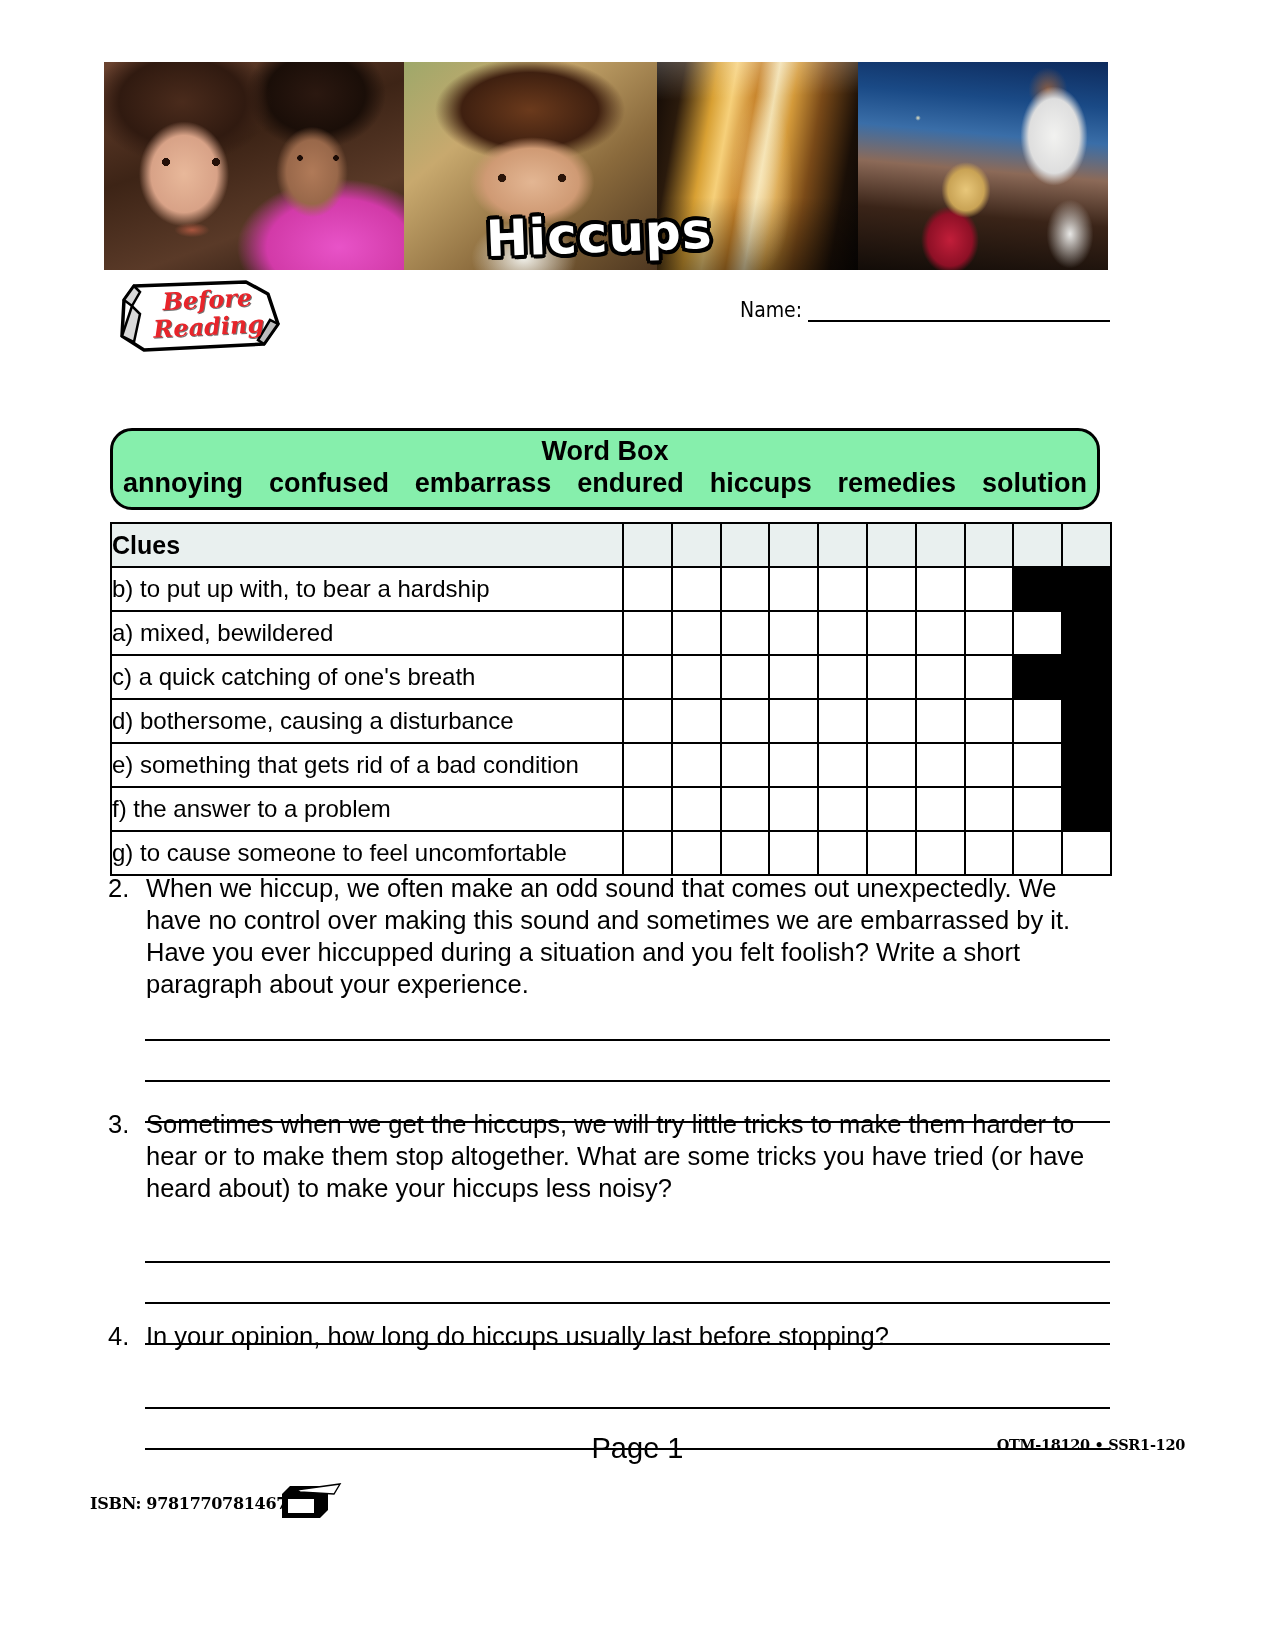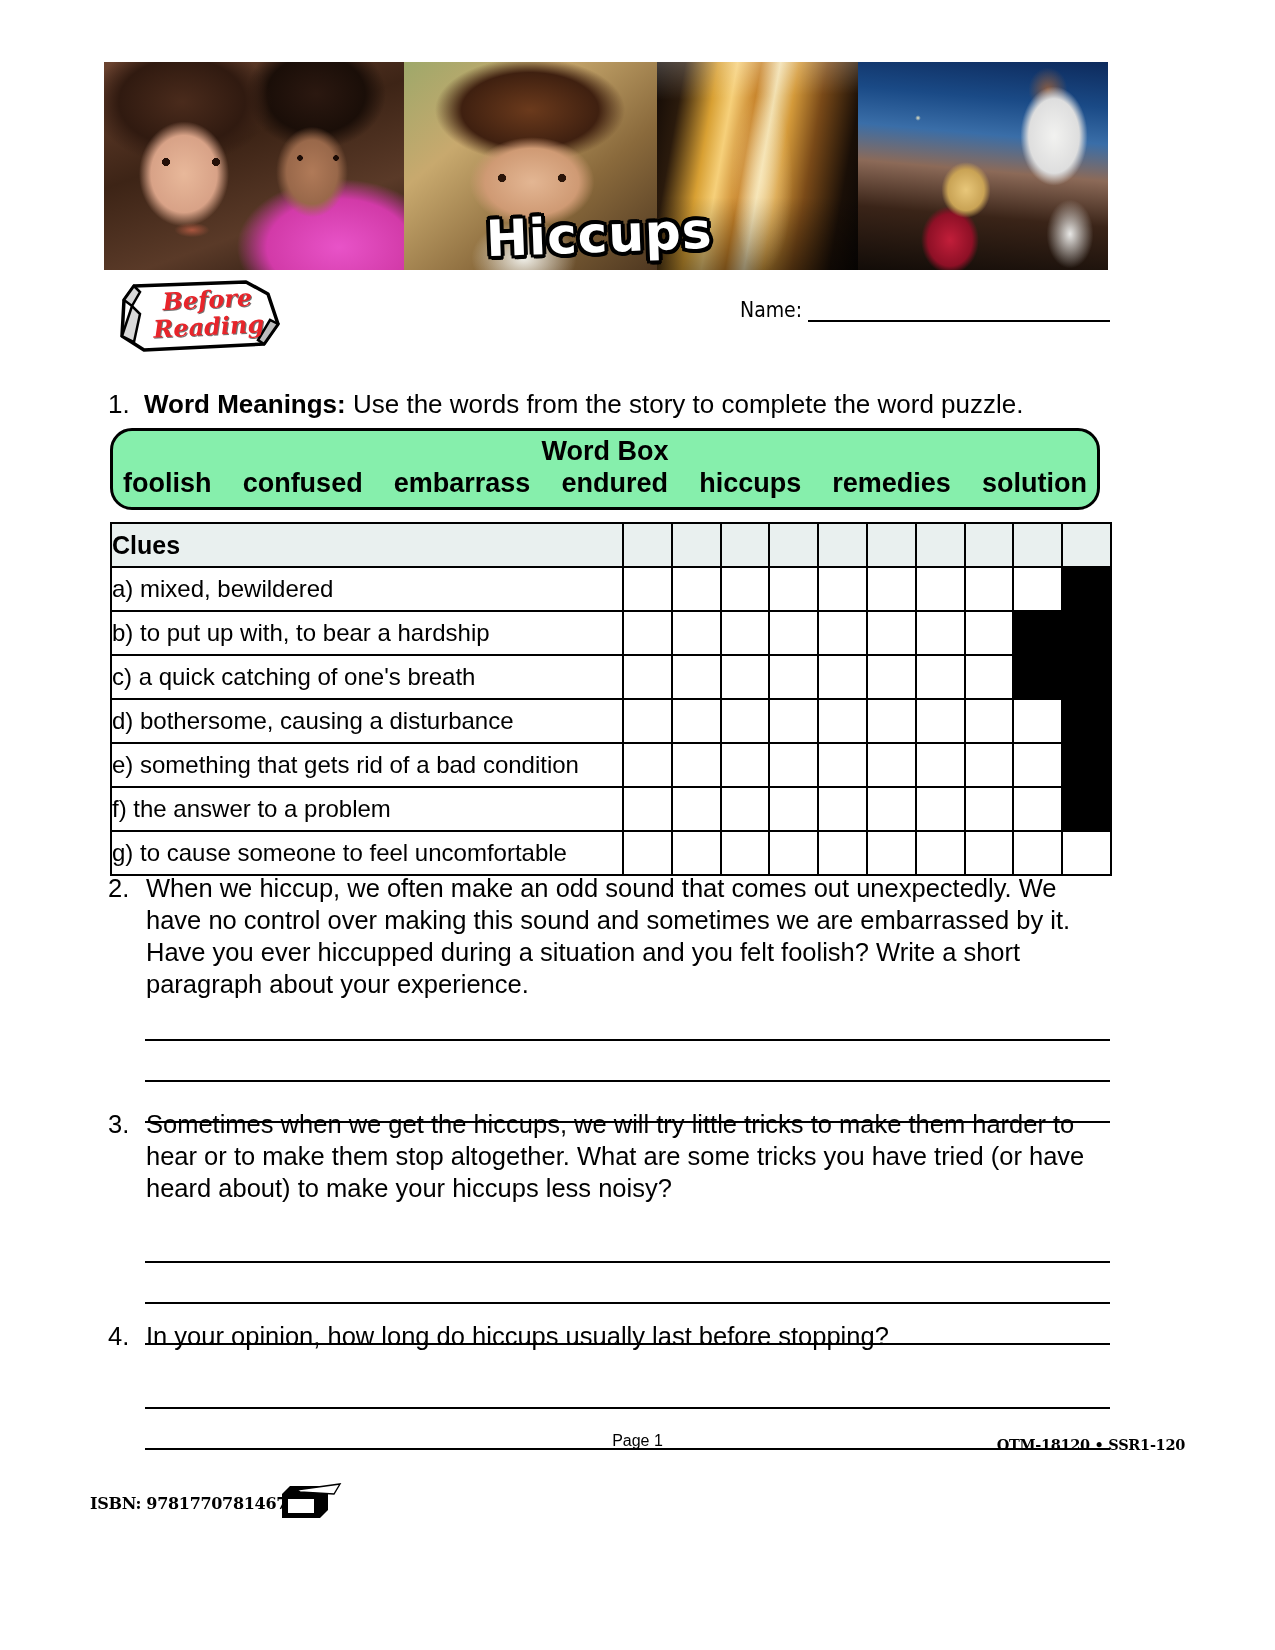--- a/index.html
+++ b/index.html
@@ -287,21 +287,21 @@
   .al2 { top: 1000px; }
   .al3 { top: 1222px; }
   .al4 { top: 1368px; }
 
   
   .page-label {
     position: absolute;
     left: 0; top: 1432px;
     width: 1275px;
     text-align: center;
-    font-size: 16px;
+    font-size: 29px;
     font-family: "Liberation Sans Narrow", "Liberation Sans", sans-serif;
   }
   .page-num {
     position: absolute;
     left: 0; top: 1468px;
     width: 1275px;
     text-align: center;
     font-size: 25px;
     font-family: "Liberation Sans Narrow", "Liberation Sans", sans-serif;
   }
@@ -363,28 +363,25 @@
       <div>Before</div>
       <div>Reading</div>
     </div>
   </div>
 
   <div class="name-row">
     <span class="name-label">Name:</span>
     <span class="name-blank"></span>
   </div>
 
-  <div class="q1">
-    <span class="num">1.</span><b>Word Meanings:</b><span> Use the words from the story to complete the word puzzle.</span>
-  </div>
 
   <div class="word-box">
     <div class="wb-title">Word Box</div>
     <div class="wb-words">
-      <span>foolish</span>
+      <span>annoying</span>
       <span>confused</span>
       <span>embarrass</span>
       <span>endured</span>
       <span>hiccups</span>
       <span>remedies</span>
       <span>solution</span>
     </div>
   </div>
 
   <table class="puzzle">
@@ -411,43 +408,43 @@
           <th class="hdr-cell"></th>
           <th class="hdr-cell"></th>
           <th class="hdr-cell"></th>
           <th class="hdr-cell"></th>
           <th class="hdr-cell"></th>
           <th class="hdr-cell"></th>
         </tr>
     </thead>
     <tbody id="puzzle-body">
         <tr>
+          <td class="clue-text">b) to put up with, to bear a hardship</td>
+          <td class="cell-white"></td>
+          <td class="cell-white"></td>
+          <td class="cell-white"></td>
+          <td class="cell-white"></td>
+          <td class="cell-white"></td>
+          <td class="cell-white"></td>
+          <td class="cell-white"></td>
+          <td class="cell-white"></td>
+          <td class="cell-black"></td>
+          <td class="cell-black"></td>
+        </tr>
+        <tr>
           <td class="clue-text">a) mixed, bewildered</td>
           <td class="cell-white"></td>
           <td class="cell-white"></td>
           <td class="cell-white"></td>
           <td class="cell-white"></td>
           <td class="cell-white"></td>
           <td class="cell-white"></td>
           <td class="cell-white"></td>
           <td class="cell-white"></td>
           <td class="cell-white"></td>
-          <td class="cell-black"></td>
-        </tr>
-        <tr>
-          <td class="clue-text">b) to put up with, to bear a hardship</td>
-          <td class="cell-white"></td>
-          <td class="cell-white"></td>
-          <td class="cell-white"></td>
-          <td class="cell-white"></td>
-          <td class="cell-white"></td>
-          <td class="cell-white"></td>
-          <td class="cell-white"></td>
-          <td class="cell-white"></td>
-          <td class="cell-black"></td>
           <td class="cell-black"></td>
         </tr>
         <tr>
           <td class="clue-text">c) a quick catching of one's breath</td>
           <td class="cell-white"></td>
           <td class="cell-white"></td>
           <td class="cell-white"></td>
           <td class="cell-white"></td>
           <td class="cell-white"></td>
           <td class="cell-white"></td>

